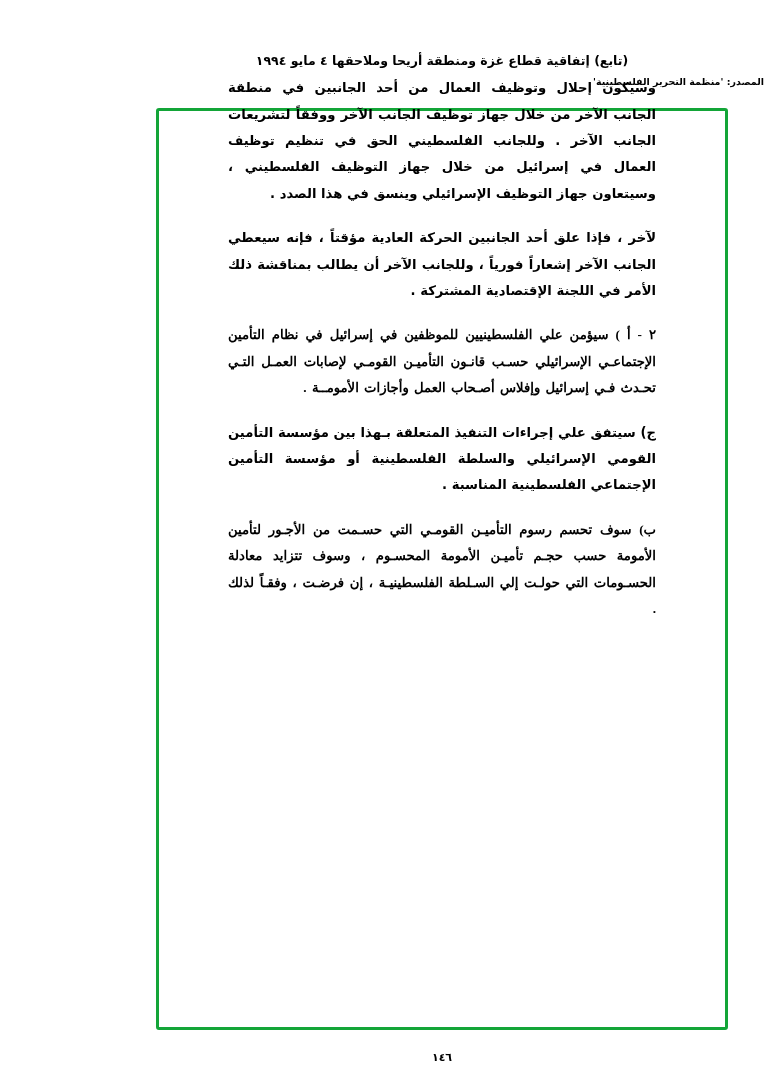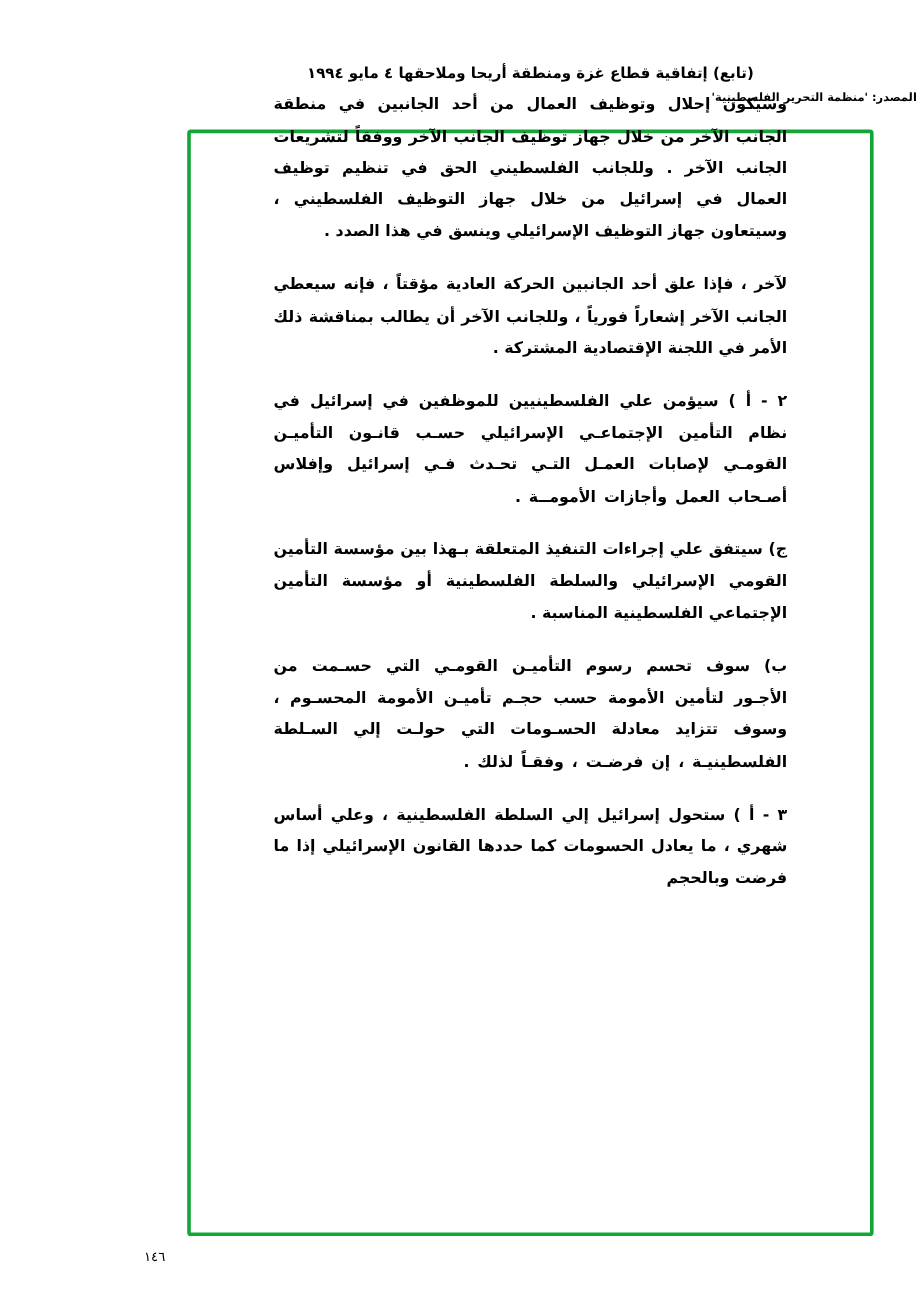--- a/index.html
+++ b/index.html
@@ -60,50 +60,50 @@
   }
   .para {
     font-size: 13.2px;
     line-height: 2.0;
     margin-bottom: 18px;
     font-weight: bold;
     letter-spacing: 0px;
   }
   .para.justified {
     text-align: justify;
+    font-family: Liberation Serif, serif;
   }
   .para.spaced {
     word-spacing: 2px;
   }
   .footer {
     position: absolute;
-    bottom: 28px;
+    bottom: 18px;
     left: 0;
     right: 0;
-    text-align: left;
+    text-align: center;
     font-size: 11px;
-    font-weight: normal;
+    font-weight: bold;
   }
 </style>
 </head>
 <body>
 
 <div class="page">
 
   <div class="header">
     <div class="header-title">(تابع) إتفاقية قطاع غزة ومنطقة أريحا وملاحقها ٤ مايو ١٩٩٤</div>
     <div class="header-source">المصدر: 'منظمة التحرير الفلسطينية'</div>
   </div>
 
   <div class="frame"></div>
 
   <div class="content">
     <p class="para">وسيكون إحلال وتوظيف العمال من أحد الجانبين في منطقة الجانب الآخر من خلال جهاز توظيف الجانب الآخر ووفقاً لتشريعات الجانب الآخر . وللجانب الفلسطيني الحق في تنظيم توظيف العمال في إسرائيل من خلال جهاز التوظيف الفلسطيني ، وسيتعاون جهاز التوظيف الإسرائيلي وينسق في هذا الصدد .</p>
     <p class="para">لآخر ، فإذا علق أحد الجانبين الحركة العادية مؤقتاً ، فإنه سيعطي الجانب الآخر إشعاراً فورياً ، وللجانب الآخر أن يطالب بمناقشة ذلك الأمر في اللجنة الإقتصادية المشتركة .</p>
     <p class="para justified spaced">٢ - أ ) سيؤمن علي الفلسطينيين للموظفين في إسرائيل في نظام التأمين الإجتماعـي الإسرائيلي حسـب قانـون التأميـن القومـي لإصابات العمـل التـي تحـدث فـي إسرائيل وإفلاس أصـحاب العمل وأجازات الأمومــة .</p>
     <p class="para">ج) سيتفق علي إجراءات التنفيذ المتعلقة بـهذا بين مؤسسة التأمين القومي الإسرائيلي والسلطة الفلسطينية أو مؤسسة التأمين الإجتماعي الفلسطينية المناسبة .</p>
     <p class="para justified spaced">ب) سوف تحسم رسوم التأميـن القومـي التي حسـمت من الأجـور لتأمين الأمومة حسب حجـم تأميـن الأمومة المحسـوم ، وسوف تتزايد معادلة الحسـومات التي حولـت إلي السـلطة الفلسطينيـة ، إن فرضـت ، وفقـاً لذلك .</p>
-    <p class="para">٣ - أ ) ستحول إسرائيل إلي السلطة الفلسطينية ، وعلي أساس شهري ، ما يعادل الحسومات كما حددها القانون الإسرائيلي إذا ما فرضت وبالحجم</p>
   </div>
 
   <div class="footer">١٤٦</div>
 
 </div>
 
 </body></html>

